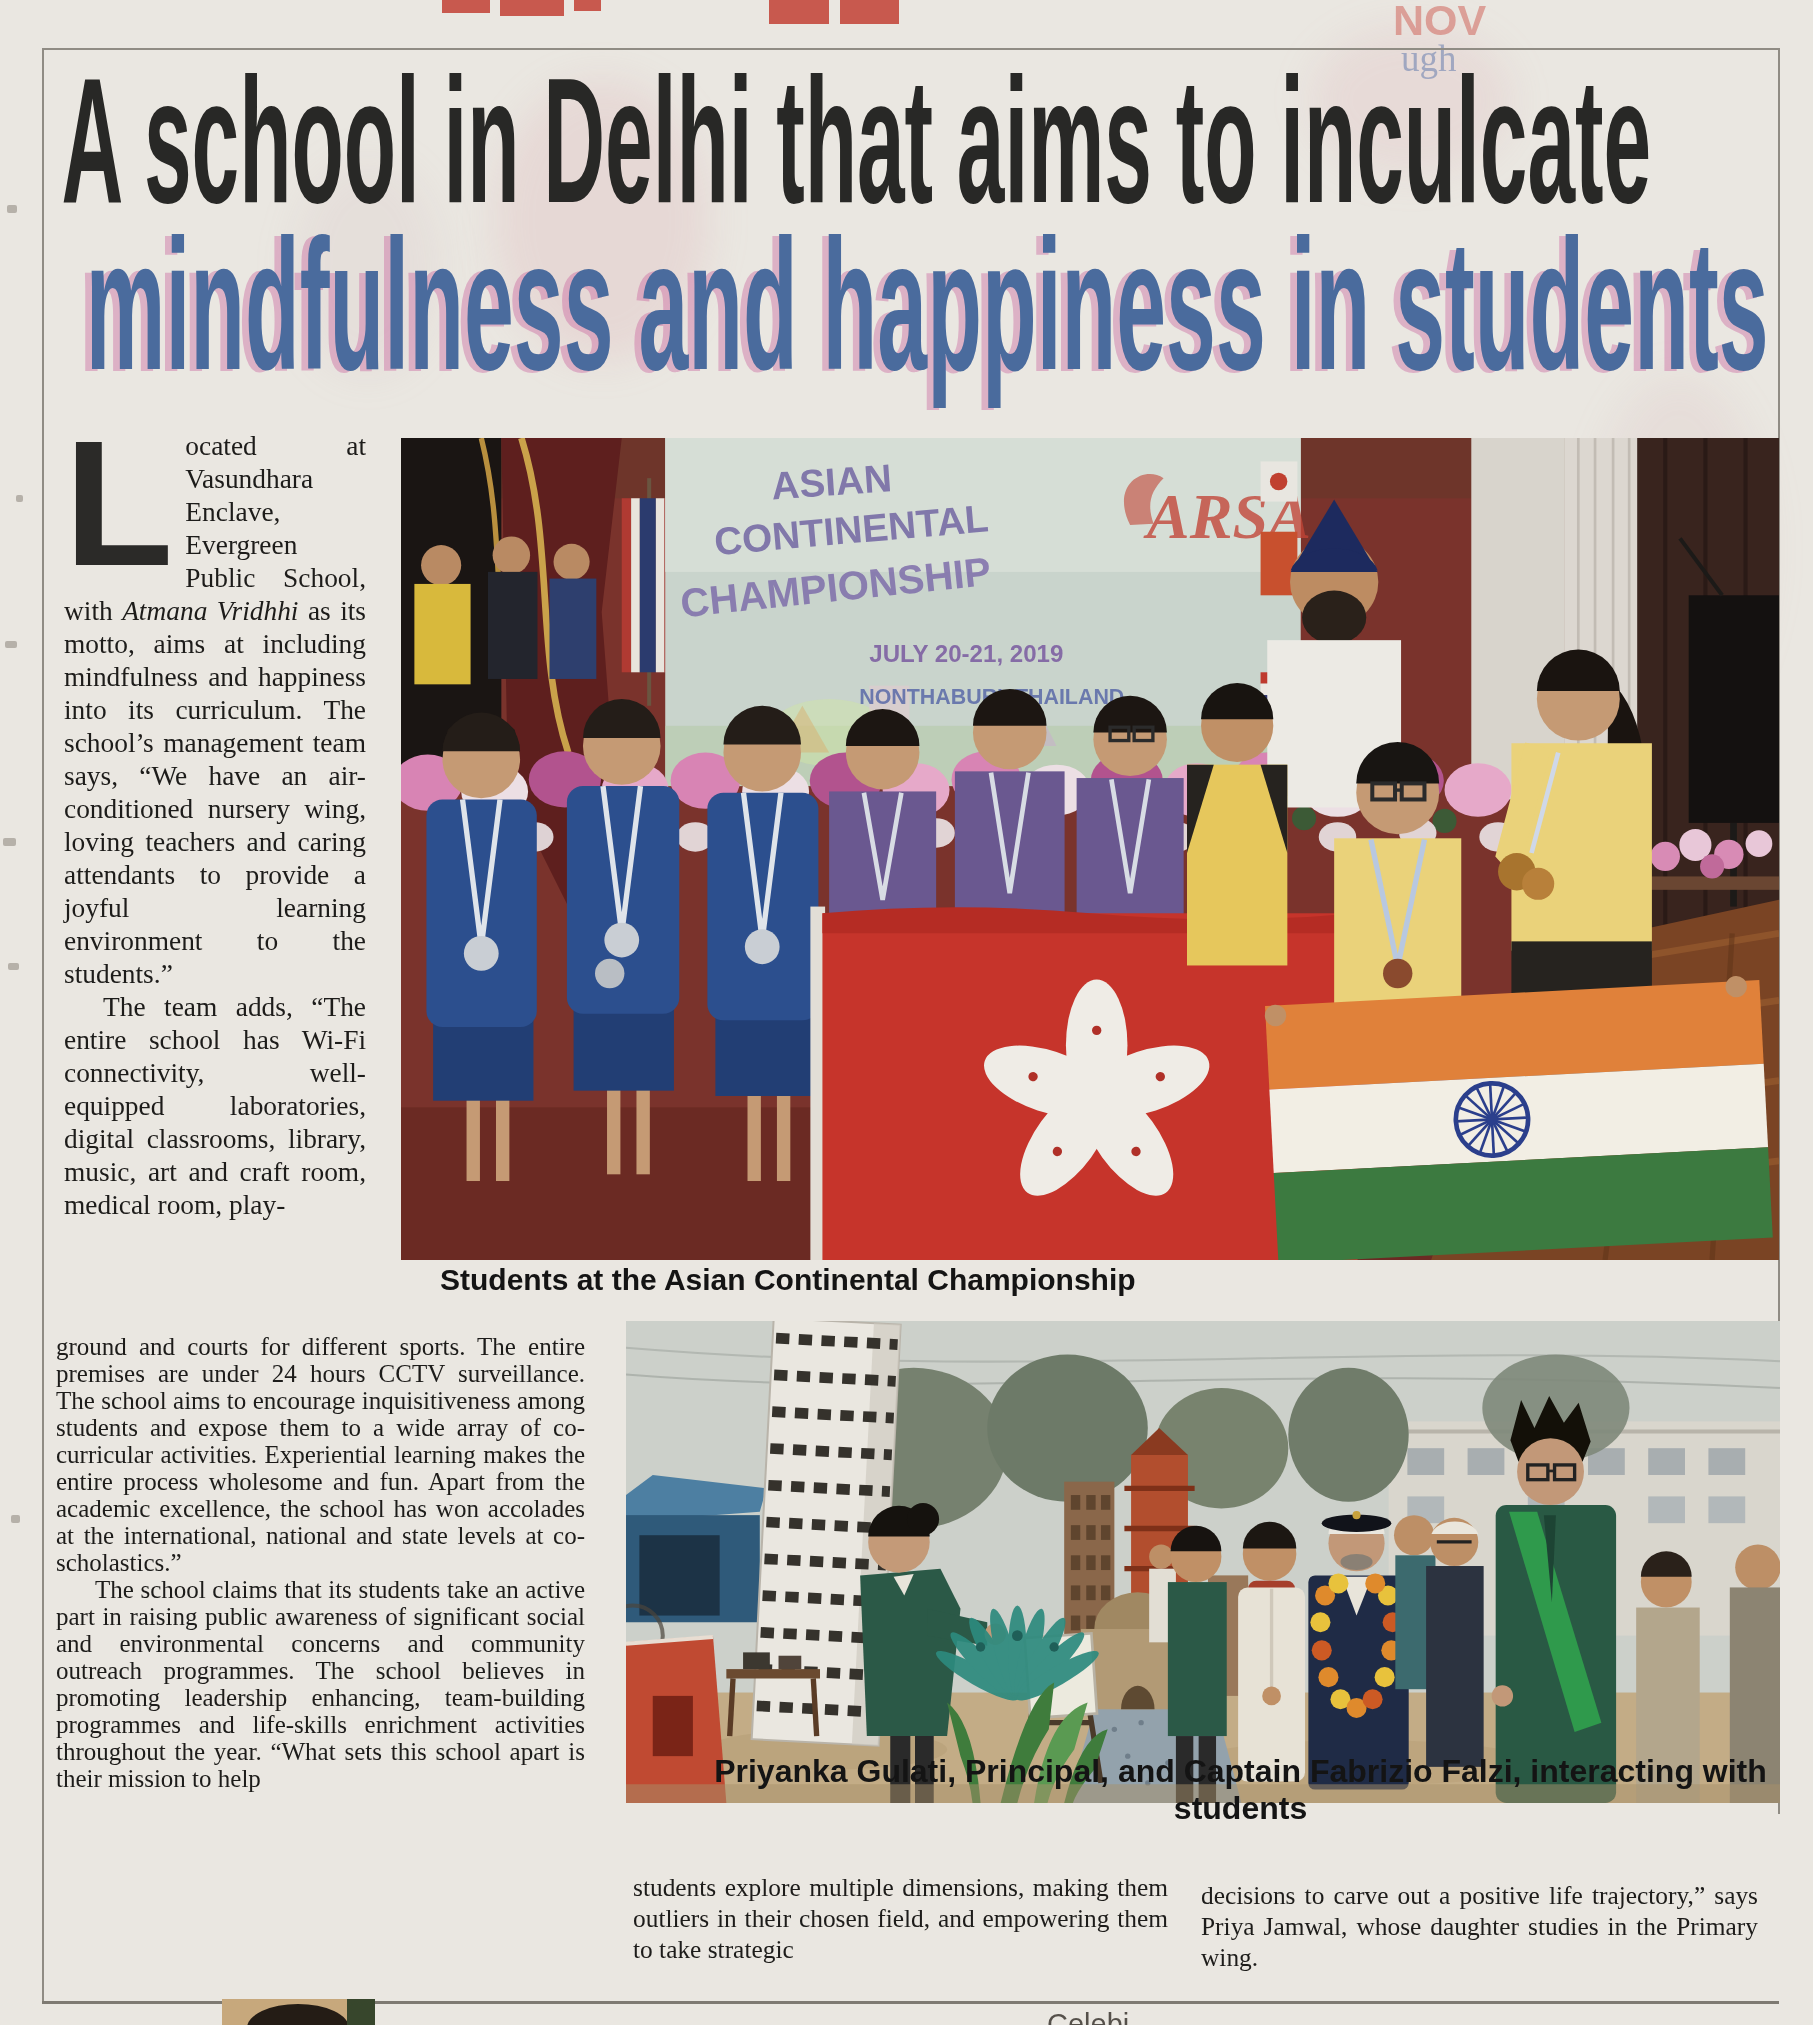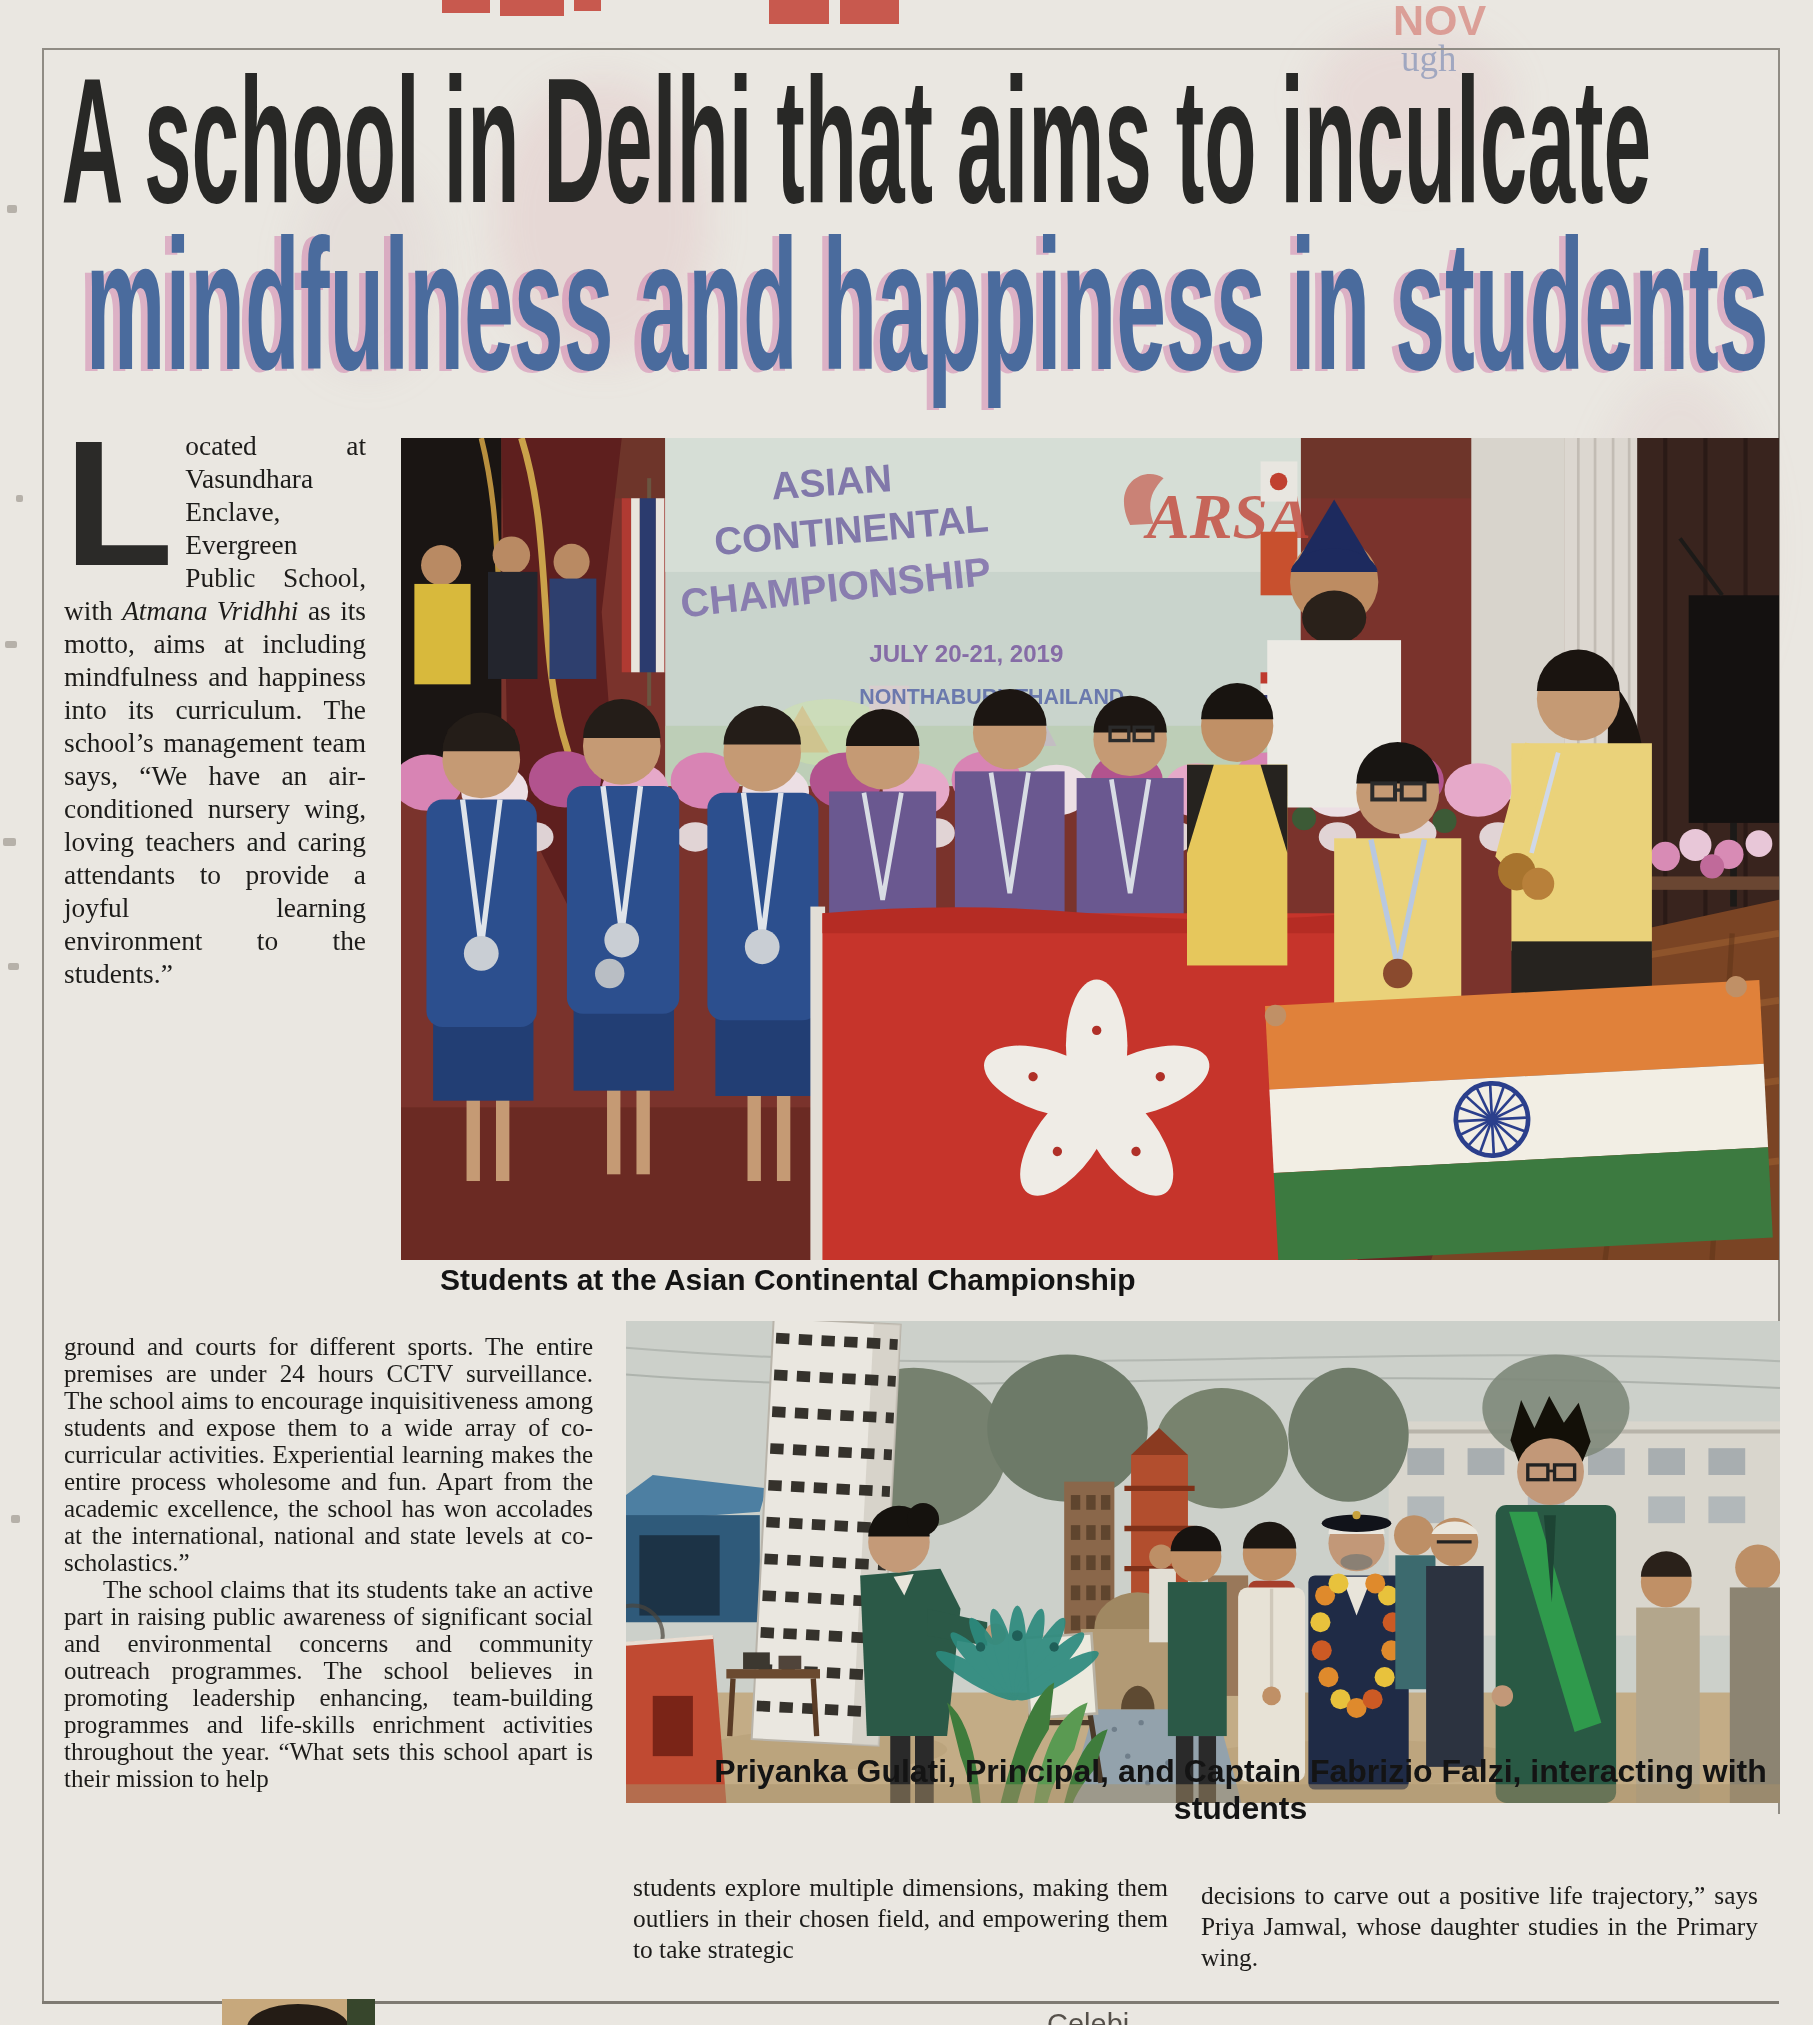--- a/index.html
+++ b/index.html
@@ -16,21 +16,21 @@
   .hl2 .main{fill:#4a6b9d;}
   .hl2 .ghost{fill:#c85a9a;opacity:.38;}
 
   
   .serif{position:absolute;color:#1d1c1a;text-align:justify;}
   .narrow{left:64px;top:430px;width:302px;font-size:27.4px;line-height:33px;}
   .narrow p,.wide p,.colB p{margin:0;}
   .p-indent{text-indent:39px;}
   .dropcap{float:left;font-family:"Liberation Sans",sans-serif;font-weight:700;
            font-size:179px;line-height:131px;color:#2b2a28;margin:8px 12px 0 0;}
-  .wide{left:64px;top:1333px;width:529px;font-size:25px;line-height:27px;}
+  .wide{left:56px;top:1333px;width:529px;font-size:25px;line-height:27px;}
   .colB{top:1872px;font-size:25.4px;line-height:31px;}
   .col2{left:633px;width:535px;}
   .col3{left:1201px;width:557px;margin-top:8px;}
 
   .cap{position:absolute;font-family:"Liberation Sans",sans-serif;font-weight:700;color:#141414;margin-left:37px;}
   .cap1{left:403px;top:1263px;width:1376px;font-size:30px;}
   .cap2{left:628px;top:1753px;width:1151px;font-size:32px;text-align:center;}
 
   .fragRed{position:absolute;background:#c1392d;opacity:.82;}
   .ghostRed{position:absolute;left:1393px;top:-4px;font-family:"Liberation Sans",sans-serif;
@@ -77,20 +77,21 @@
   <svg class="hl hl1" style="left:60px;top:55px;width:1596px;height:187px;" viewBox="0 0 2385 280">
     <text x="0" y="220" font-size="268" textLength="2380" lengthAdjust="spacingAndGlyphs">A school in Delhi that aims to inculcate</text>
   </svg>
   <svg class="hl hl2" style="left:84px;top:219px;width:1693px;height:195px;" viewBox="0 0 2530 292">
     <text class="ghost" x="-10" y="228" font-size="278" textLength="2520" lengthAdjust="spacingAndGlyphs">mindfulness and happiness in students</text>
     <text class="main" x="0" y="224" font-size="278" textLength="2520" lengthAdjust="spacingAndGlyphs">mindfulness and happiness in students</text>
   </svg>
 
   <div class="serif narrow">
     <p><span class="dropcap">L</span><span>ocated at Vasundhara Enclave, Evergreen Public School, with </span><i>Atmana Vridhhi</i><span> as its motto, aims at including mindfulness and happiness into its curriculum. The school’s management team says, “We have an air-conditioned nursery wing, loving teachers and caring attendants to provide a joyful learning environment to the students.”</span></p>
+    <p class="p-indent">The team adds, “The entire school has Wi-Fi connectivity, well-equipped laboratories, digital classrooms, library, music, art and craft room, medical room, play-</p>
   </div>
 
   <div class="serif wide">
     <p>ground and courts for different sports. The entire premises are under 24 hours CCTV surveillance. The school aims to encourage inquisitiveness among students and expose them to a wide array of co-curricular activities. Experiential learning makes the entire process wholesome and fun. Apart from the academic excellence, the school has won accolades at the international, national and state levels at co-scholastics.”</p>
     <p class="p-indent">The school claims that its students take an active part in raising public awareness of significant social and environmental concerns and community outreach programmes. The school believes in promoting leadership enhancing, team-building programmes and life-skills enrichment activities throughout the year. “What sets this school apart is their mission to help</p>
   </div>
 
   <div class="serif colB col2">
     <p>students explore multiple dimensions, making them outliers in their chosen field, and empowering them to take strategic</p>
   </div>

